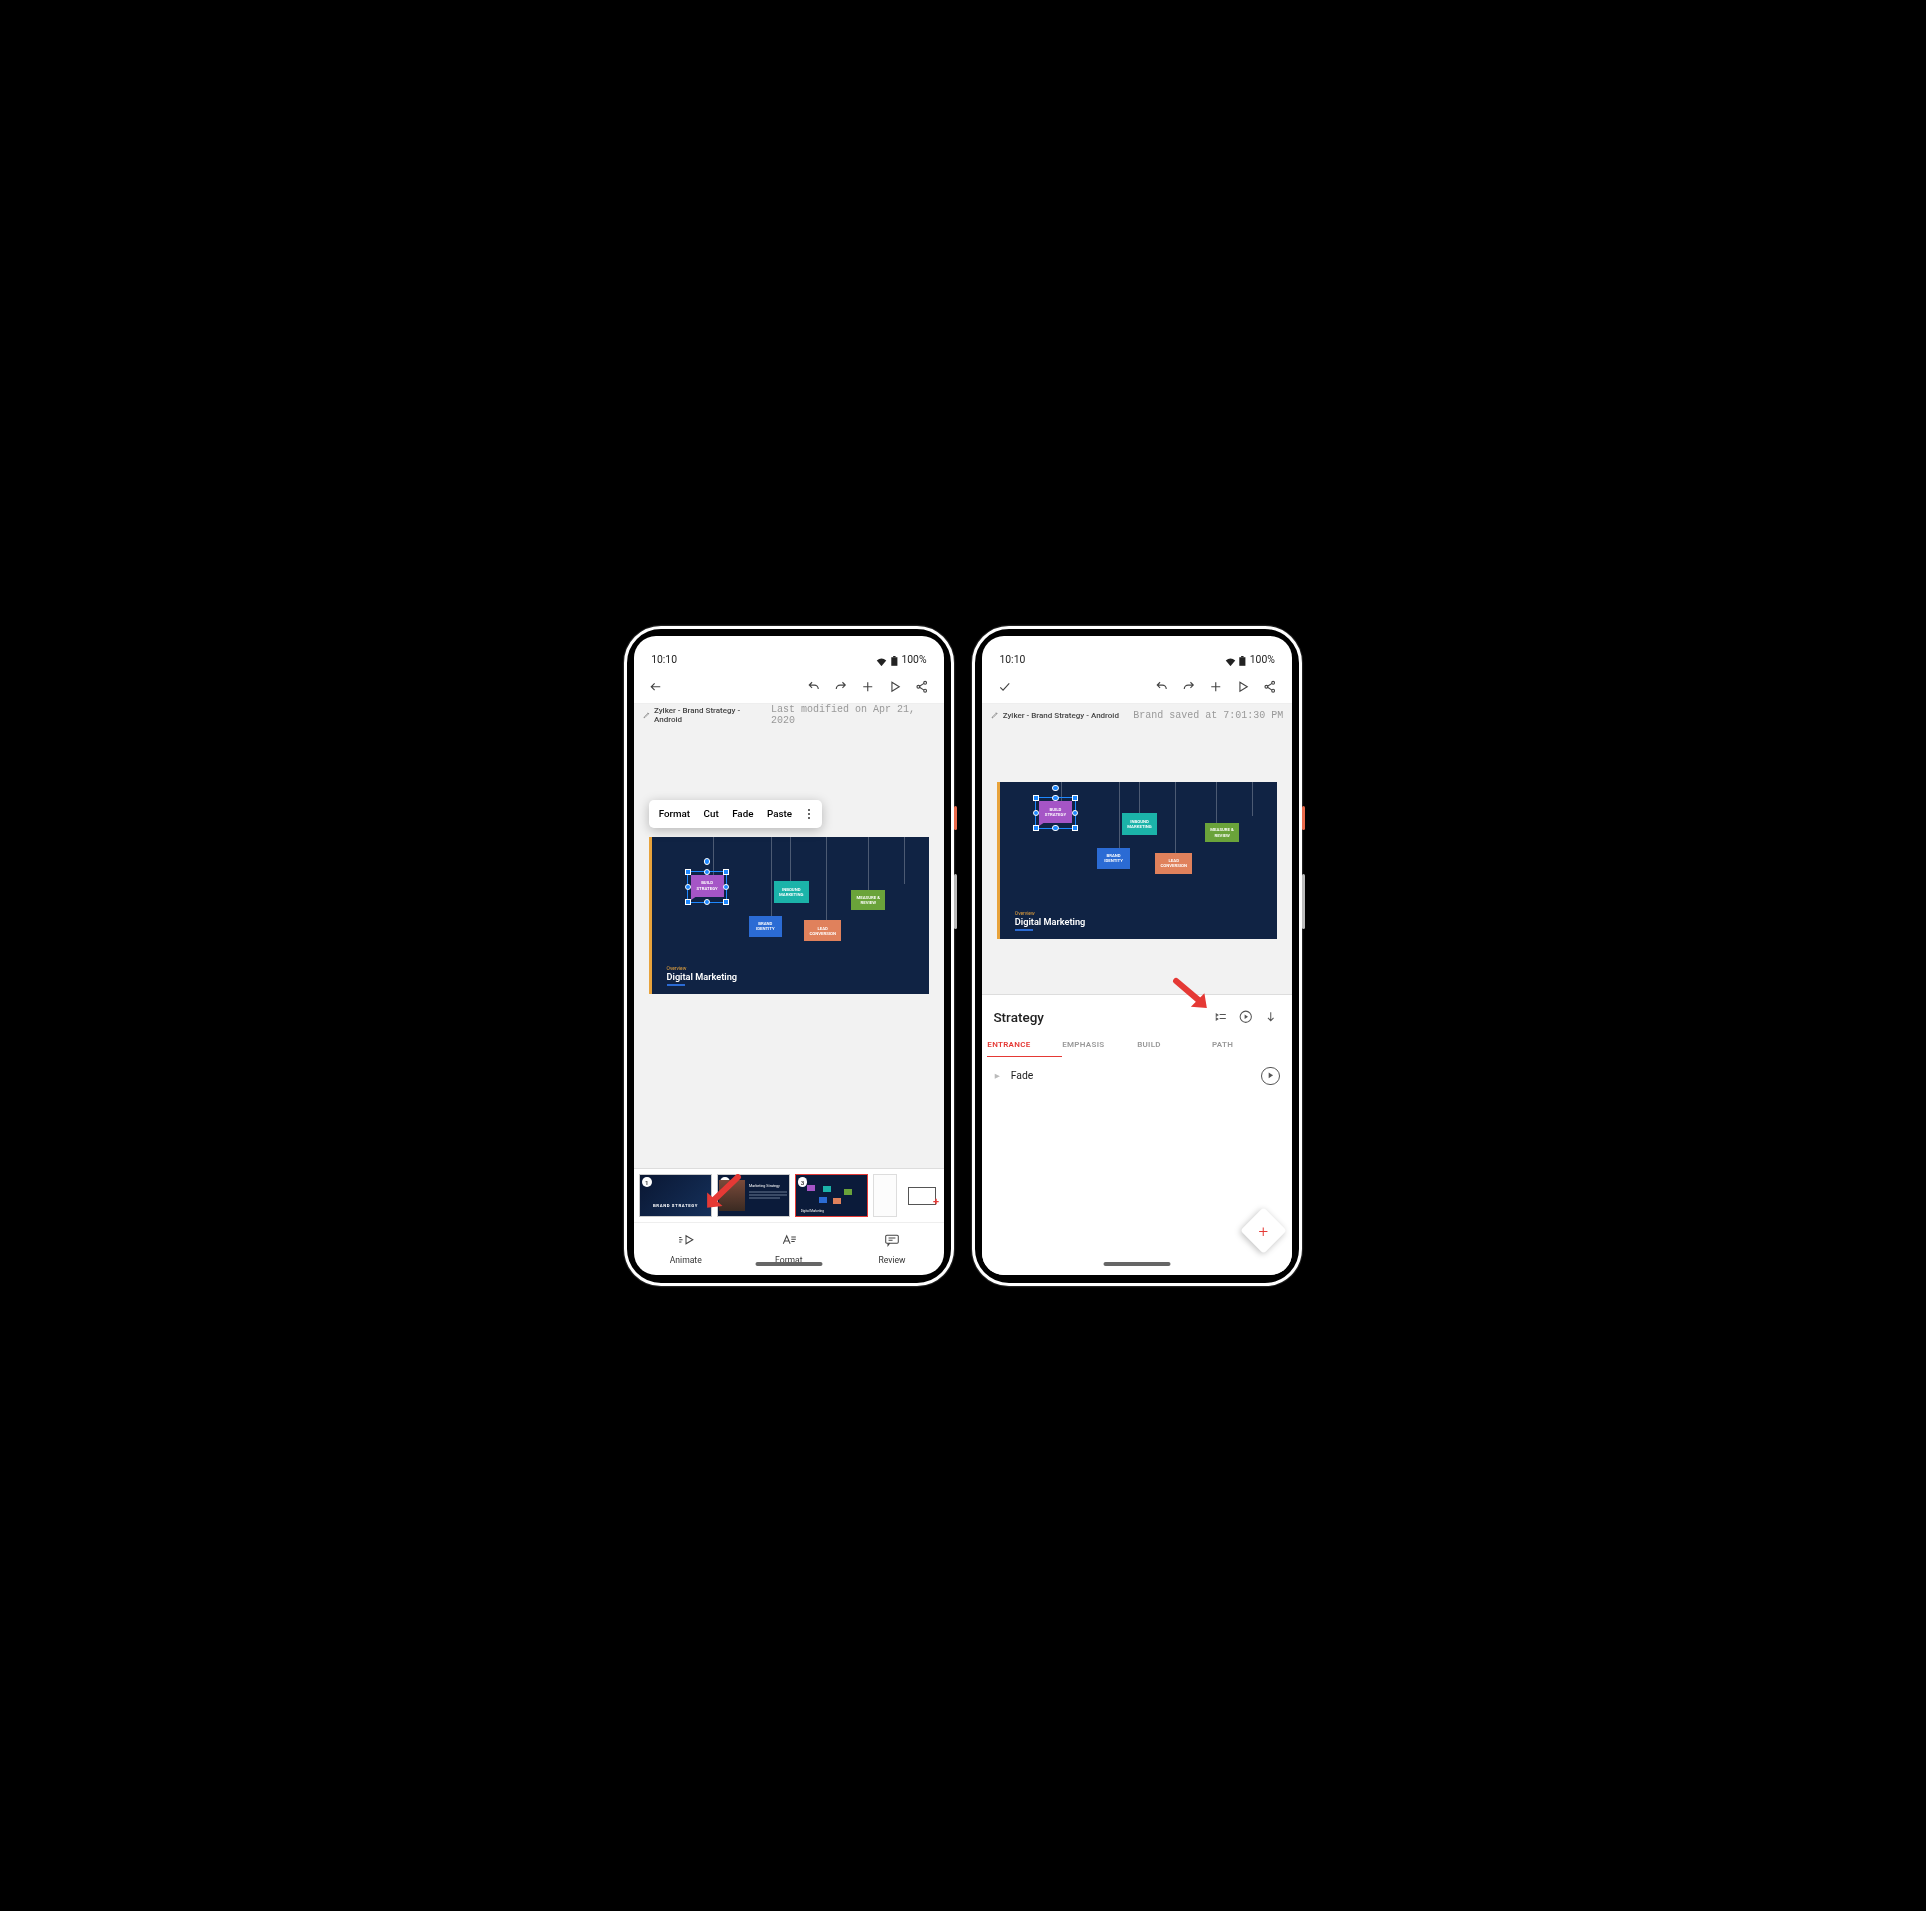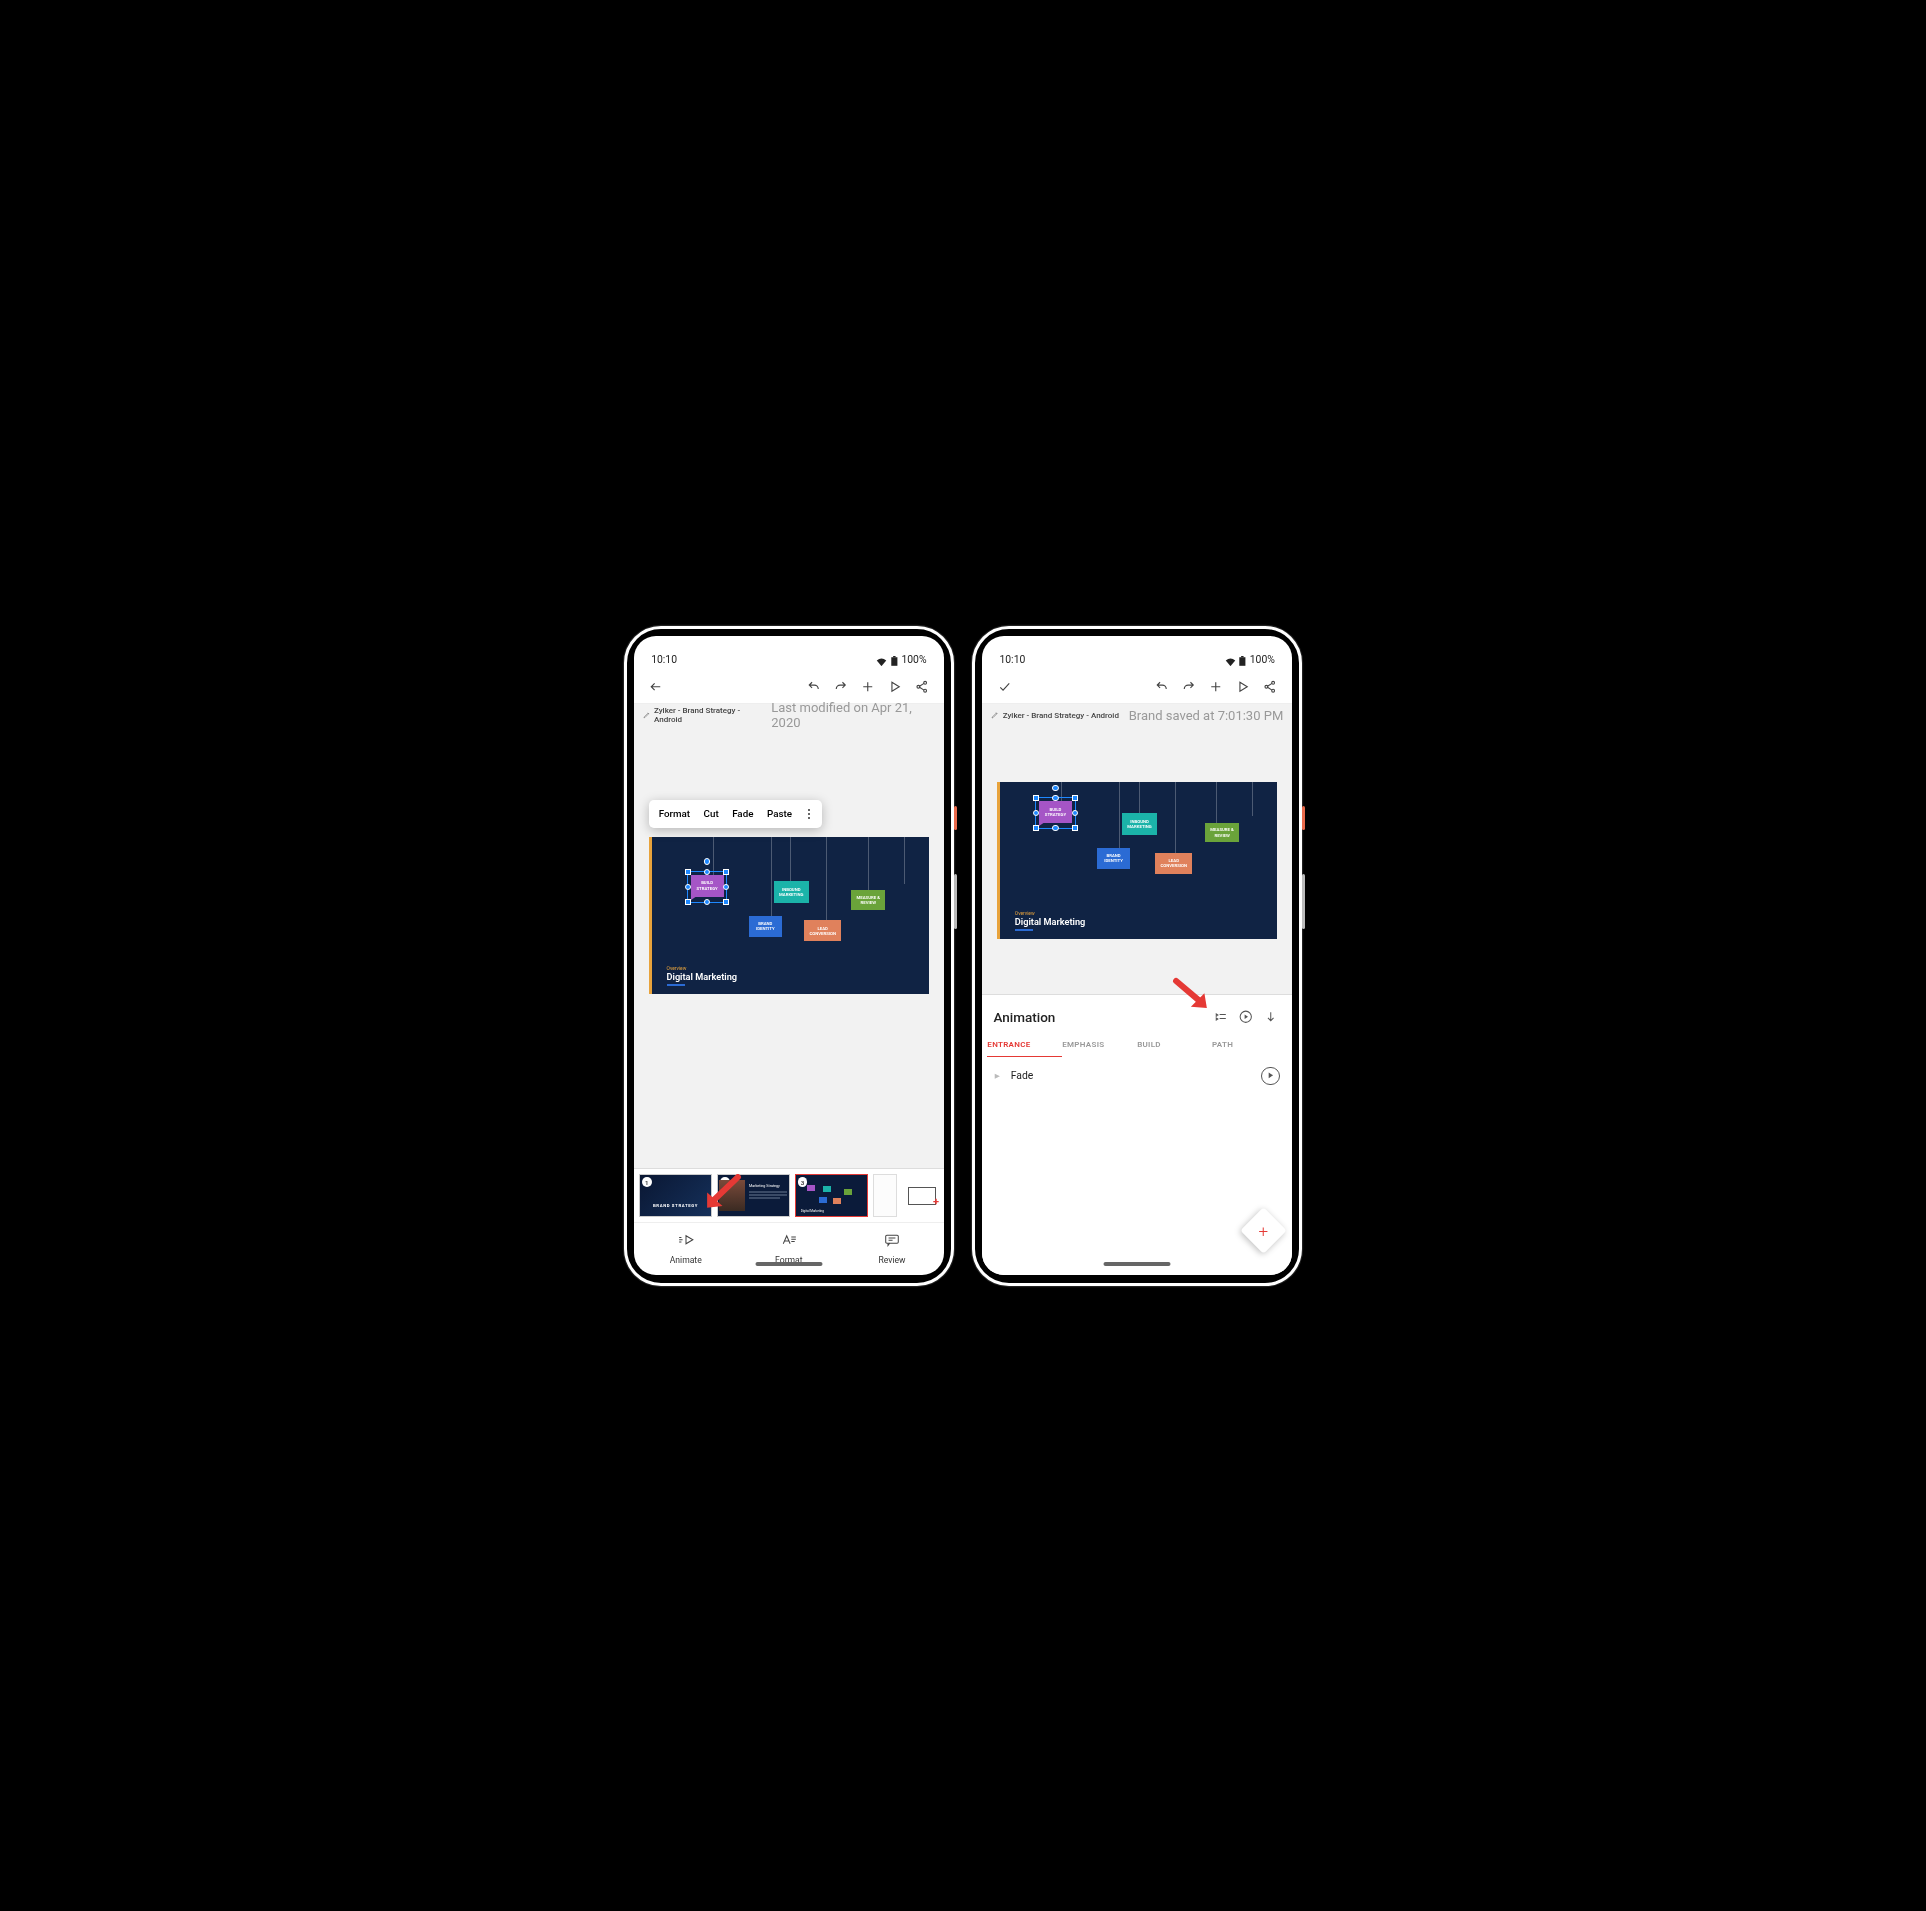--- a/index.html
+++ b/index.html
@@ -95,21 +95,21 @@
     background: #f2f2f2;
     height: 23px;
     display: flex;
     align-items: center;
     padding: 0 8.6px;
     font-size: 8px;
     color: #555;
     gap: 3.7px;
   }
   .subheader .flex { flex:1; }
-  .subheader .meta { color: #999; font-size: 13px; }
+  .subheader .meta { color: #999; font-size: 10px; font-family: Liberation Mono, monospace; }
   
   .canvas-area {
     flex: 1;
     background: #f2f2f2;
     position: relative;
     display: flex;
     flex-direction: column;
   }
   .context-menu {
     position: absolute;
@@ -608,21 +608,21 @@
       <div class="red-arrow" style="bottom:-18.3px; right:79px">
         <svg viewBox="0 0 70 60">
             <path d="M10 8 L50 42" stroke="#e53935" stroke-width="10" stroke-linecap="round"></path>
             <path d="M60 52 L34 50 L56 28 Z" fill="#e53935"></path>
           </svg>
       </div>
     </div>
 
     <div class="panel">
       <div class="panel-head">
-        <h2>Animation</h2>
+        <h2>Strategy</h2>
         <div class="picon">
           <svg viewBox="0 0 24 24">
               <path d="M4 7l3 2-3 2zM10 8h11M4 14l3 2-3 2zM10 15h11"></path>
             </svg>
         </div>
         <div class="picon">
           <svg viewBox="0 0 24 24">
               <circle cx="12" cy="12" r="10"></circle>
               <path d="M10 8l6 4-6 4z" fill="currentColor" stroke="none"></path>
             </svg>

